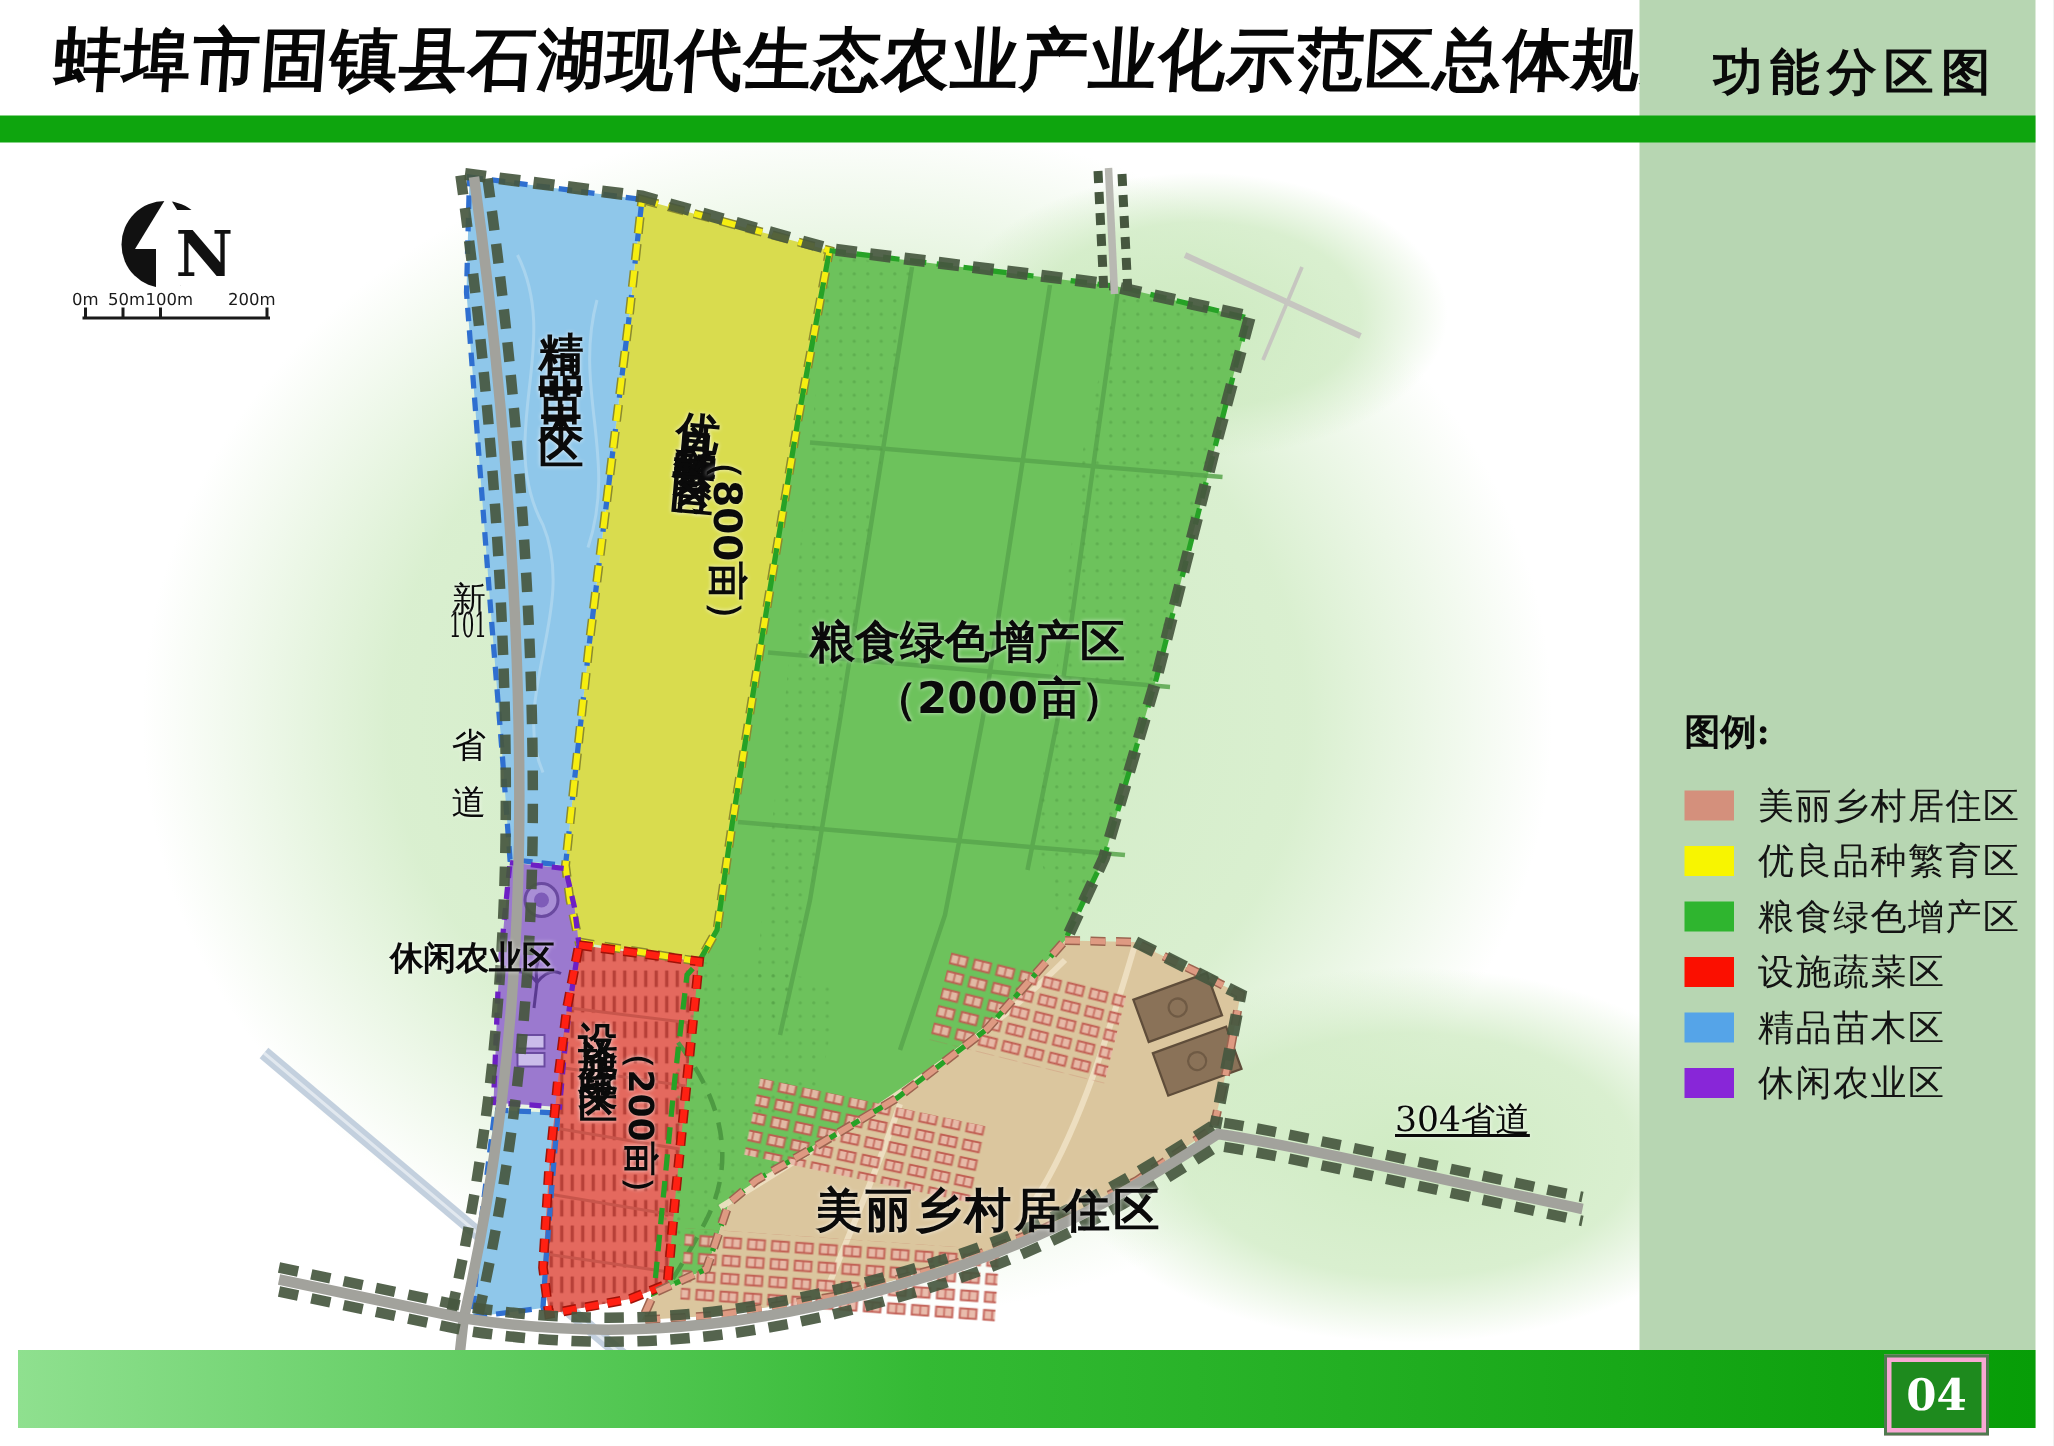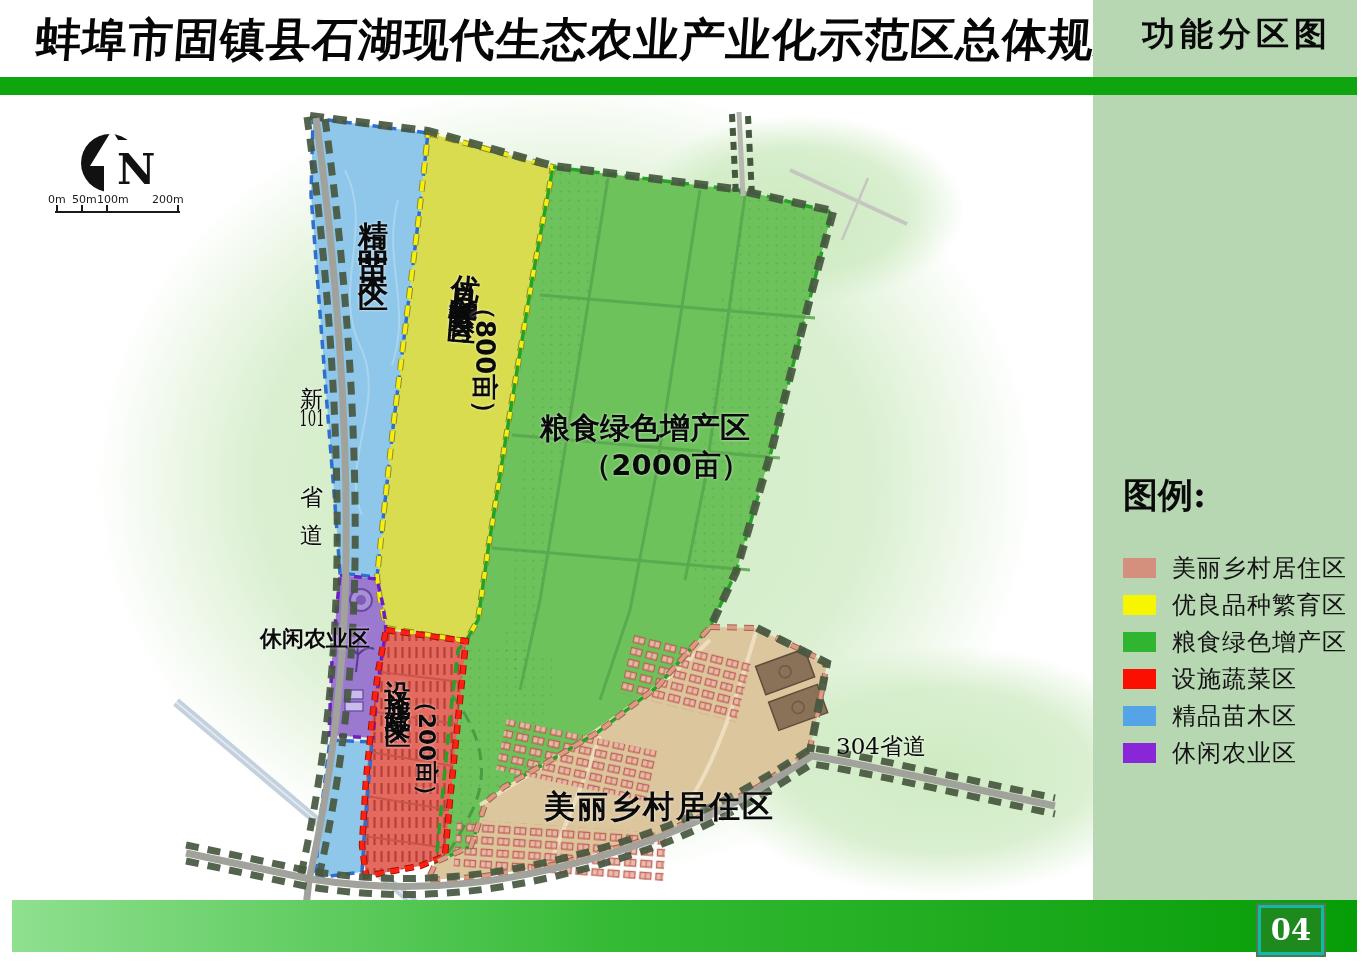--- a/index.html
+++ b/index.html
@@ -5,32 +5,32 @@
   html,body{margin:0;padding:0;background:#e8e8e8;}
   #page{position:relative;width:1369px;height:964px;background:#ffffff;overflow:hidden;
         font-family:"DejaVu Sans",sans-serif;}
   
   .page-title{position:absolute;left:36px;top:10px;width:1050px;height:64px;
       font-family:"DejaVu Serif",serif;font-weight:bold;font-size:45px;color:#060606;
       letter-spacing:1px;transform:skewX(-4deg);white-space:nowrap;}
   .green-bar{position:absolute;left:0;top:77px;width:1357px;height:18px;background:#0ea50e;z-index:5;}
   
   .sidebar{position:absolute;left:1093px;top:0;width:264px;height:952px;background:#b7d6b2;z-index:4;}
-  .map-title{margin-top:12px;text-align:center;font-family:"DejaVu Serif",serif;font-weight:bold;
+  .map-title{margin-top:26px;text-align:center;font-family:"DejaVu Serif",serif;font-weight:bold;
       font-size:33px;color:#0a0a0a;letter-spacing:5px;padding-left:24px;}
   .legend{position:absolute;left:30px;top:472px;width:220px;}
-  .legend-title{font-family:"DejaVu Serif",serif;font-weight:bold;font-size:35px;color:#0a0a0a;margin-bottom:30px;}
+  .legend-title{font-family:"DejaVu Serif",serif;font-weight:bold;font-size:24px;color:#0a0a0a;margin-bottom:14px;}
   .legend-row{display:flex;align-items:center;height:37px;}
   .legend-swatch{width:33px;height:20px;margin-right:16px;flex:0 0 auto;}
   .legend-label{font-size:24px;color:#141414;white-space:nowrap;letter-spacing:1px;}
   
   .footer-bar{position:absolute;left:12px;top:900px;width:1345px;height:52px;z-index:5;
       background:linear-gradient(90deg,#8fe08f 0%,#34ba34 45%,#079d07 100%);}
   .page-box{position:absolute;left:1256px;top:903px;width:60px;height:44px;z-index:6;
-      border:2px solid #4f7a4f;background:#14b8a6;padding:3px;box-sizing:content-box;}
+      border:2px solid #4f7a4f;background:#f9a8d4;padding:3px;box-sizing:content-box;}
   .page-box-inner{width:100%;height:100%;background:#1e8a1e;color:#fff;display:flex;
       align-items:center;justify-content:center;font-family:"DejaVu Serif",serif;
       font-size:29px;font-weight:bold;}
   
   #map-svg{position:absolute;left:0;top:0;z-index:1;}
   
   .mlabel{position:absolute;z-index:6;color:#0a0a0a;font-weight:bold;white-space:nowrap;
       text-shadow:0 0 3px rgba(255,255,255,.75);}
   .vlabel{writing-mode:vertical-rl;text-orientation:upright;}
   .digits{text-combine-upright:all;}
@@ -210,21 +210,21 @@
 
   <div class="mlabel" style="left:544px;top:786px;font-size:31px;letter-spacing:2px;">美丽乡村居住区</div>
 
   <div class="mlabel vlabel serifed" style="left:297px;top:368px;font-size:23px;">
     <span style="margin-bottom:12px;">新</span>
     <span class="digits" style="margin-bottom:12px;">101</span>
     <span style="margin-bottom:12px;">省</span>
     <span>道</span>
   </div>
 
-  <div class="mlabel serifed" style="left:836px;top:731px;font-size:23px;">304省道</div>
+  <div class="mlabel serifed" style="left:930px;top:731px;font-size:23px;text-decoration:underline;">304省道</div>
 
   <div class="page-title">蚌埠市固镇县石湖现代生态农业产业化示范区总体规划</div>
   <div class="green-bar"></div>
 
   <div class="sidebar">
     <div class="map-title">功能分区图</div>
     <div class="legend">
       <div class="legend-title">图例:</div>
       <div class="legend-row">
         <div class="legend-swatch" style="background: rgb(212, 144, 124);"></div>

